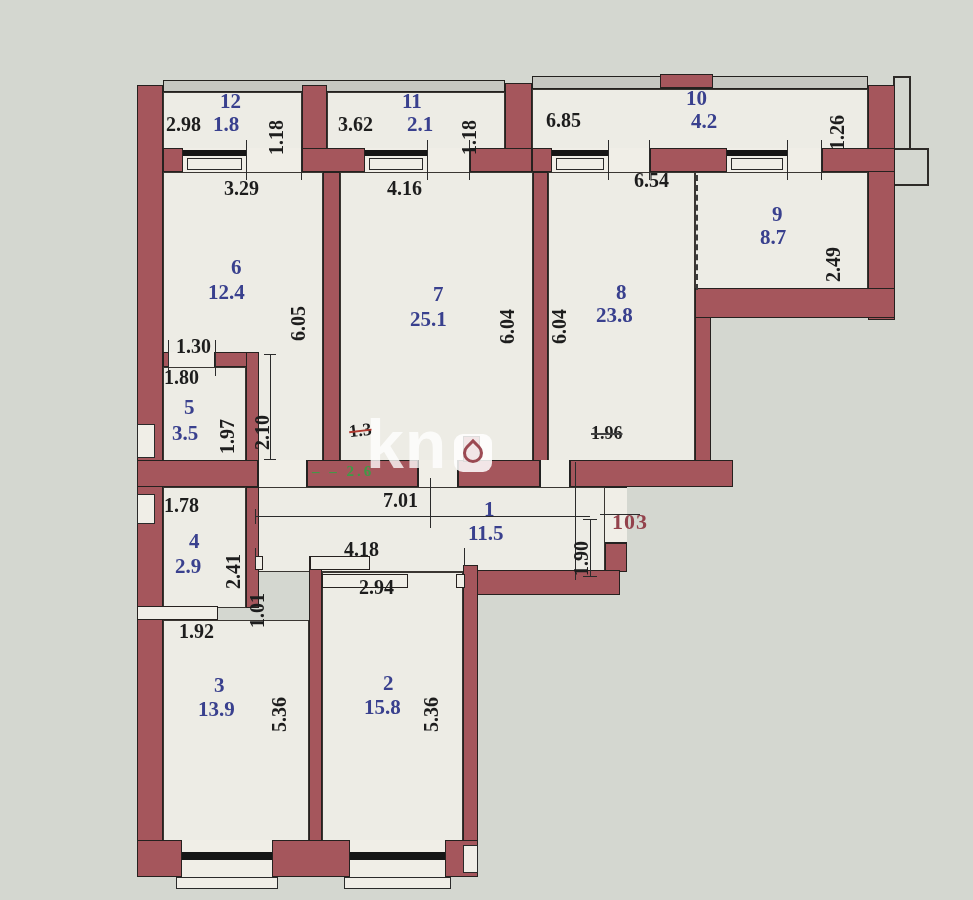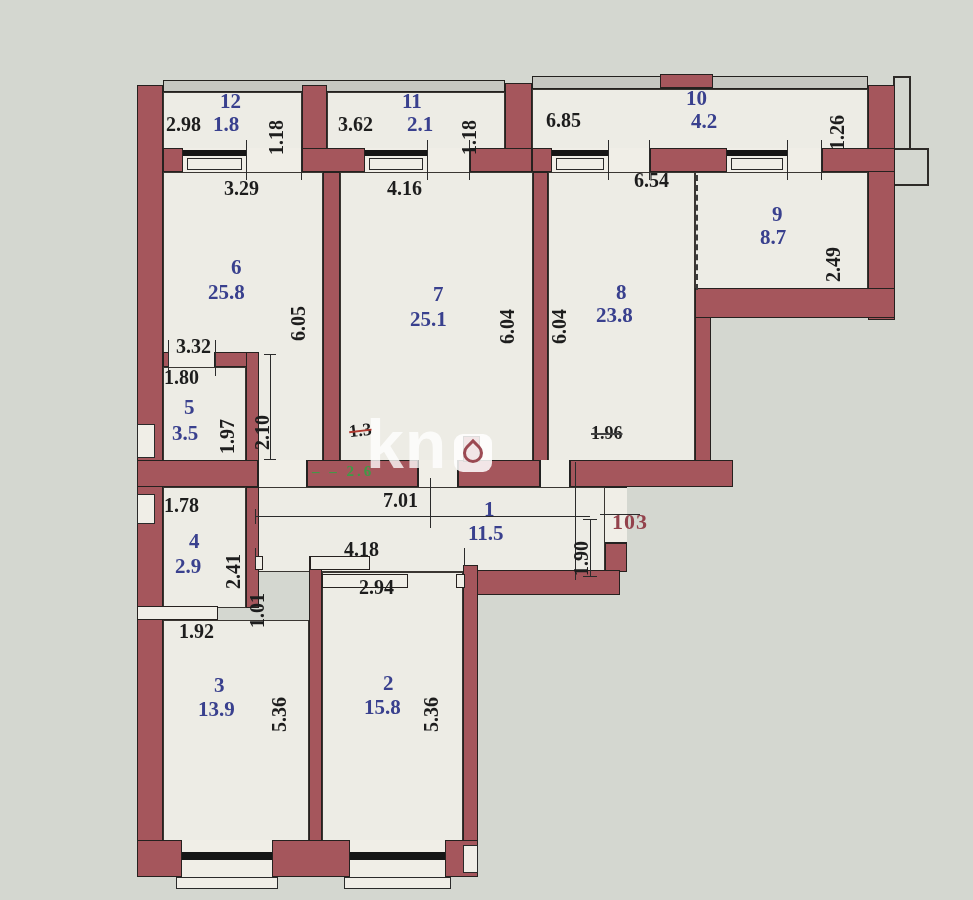--- a/index.html
+++ b/index.html
@@ -171,32 +171,32 @@
     <span class="lbl blue" style="left: 407px; top: 114px;">2.1</span>
     <span class="lbl dim vert" style="height: 60px; left: 459px; top: 95px;">1.18</span>
     <span class="lbl dim" style="left: 546px; top: 110px;">6.85</span>
     <span class="lbl blue" style="left: 686px; top: 88px;">10</span>
     <span class="lbl blue" style="left: 691px; top: 111px;">4.2</span>
     <span class="lbl dim vert" style="height: 60px; left: 827px; top: 90px;">1.26</span>
     <span class="lbl dim" style="left: 224px; top: 178px;">3.29</span>
     <span class="lbl dim" style="left: 387px; top: 178px;">4.16</span>
     <span class="lbl dim" style="left: 634px; top: 170px;">6.54</span>
     <span class="lbl blue" style="left: 231px; top: 257px;">6</span>
-    <span class="lbl blue" style="left: 208px; top: 282px;">25.8</span>
+    <span class="lbl blue" style="left: 208px; top: 282px;">12.4</span>
     <span class="lbl dim vert" style="height: 64px; left: 288px; top: 277px;">6.05</span>
     <span class="lbl blue" style="left: 433px; top: 284px;">7</span>
     <span class="lbl blue" style="left: 410px; top: 309px;">25.1</span>
     <span class="lbl dim vert" style="height: 64px; left: 497px; top: 280px;">6.04</span>
     <span class="lbl dim vert" style="height: 64px; left: 549px; top: 280px;">6.04</span>
     <span class="lbl blue" style="left: 616px; top: 282px;">8</span>
     <span class="lbl blue" style="left: 596px; top: 305px;">23.8</span>
     <span class="lbl blue" style="left: 772px; top: 204px;">9</span>
     <span class="lbl blue" style="left: 760px; top: 227px;">8.7</span>
     <span class="lbl dim vert" style="height: 64px; left: 823px; top: 218px;">2.49</span>
-    <span class="lbl dim" style="left: 176px; top: 336px;">3.32</span>
+    <span class="lbl dim" style="left: 176px; top: 336px;">1.30</span>
     <span class="lbl dim" style="left: 164px; top: 367px;">1.80</span>
     <span class="lbl blue" style="left: 184px; top: 397px;">5</span>
     <span class="lbl blue" style="left: 172px; top: 423px;">3.5</span>
     <span class="lbl dim vert" style="height: 58px; left: 217px; top: 396px;">1.97</span>
     <span class="lbl dim vert" style="height: 62px; left: 252px; top: 388px;">2.10</span>
     <span class="lbl scrib scrib-red" style="left: 349px; top: 421px;">1.3</span>
     <span class="lbl green" style="left: 312px; top: 464px;">‒ ‒ 2.6</span>
     <span class="lbl scrib" style="left: 591px; top: 424px;">1.96</span>
     <span class="lbl dim" style="left: 383px; top: 490px;">7.01</span>
     <span class="lbl blue" style="left: 484px; top: 499px;">1</span>

